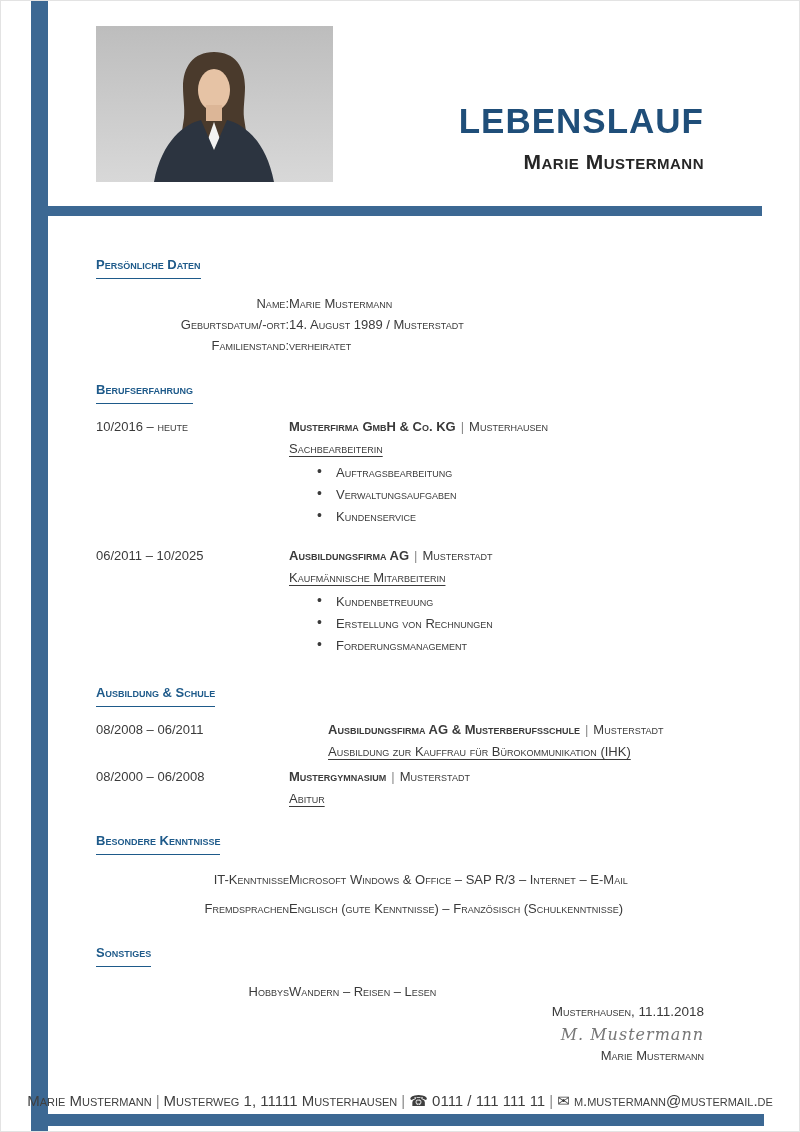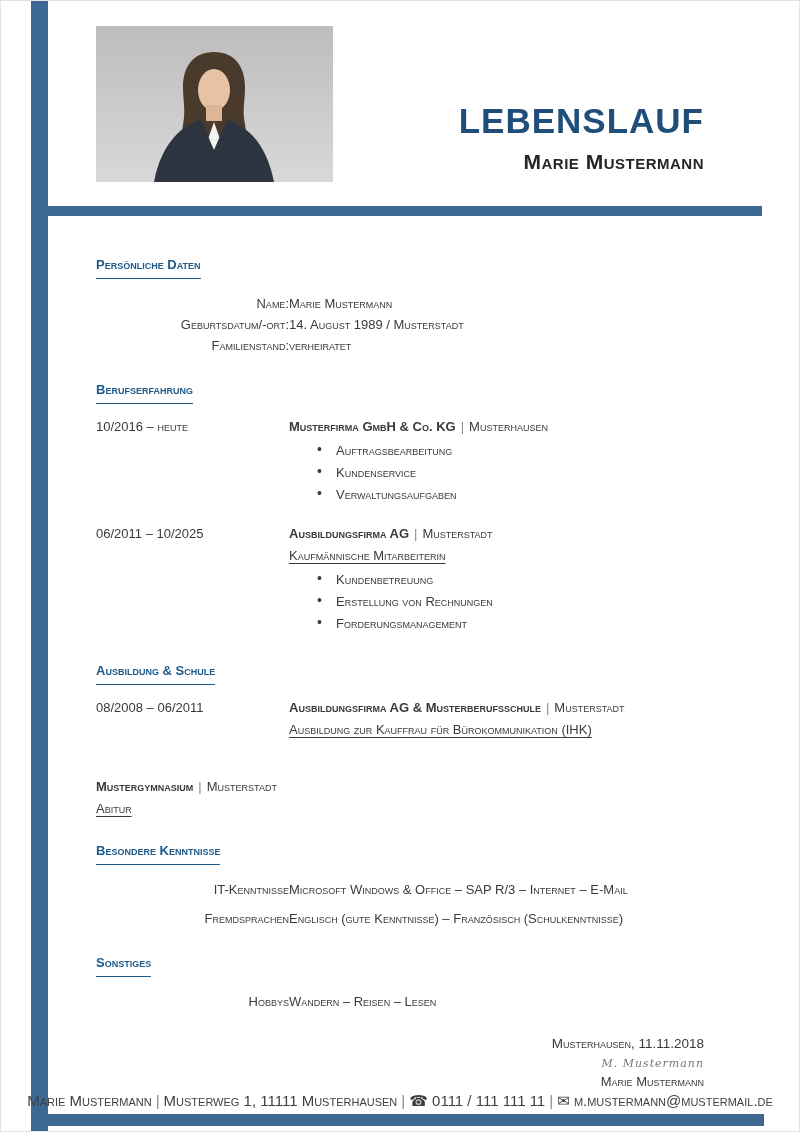--- a/index.html
+++ b/index.html
@@ -59,24 +59,24 @@
   .sep { color:var(--separator, #8a8a8a); padding:0 5px; }
   .role {
     display:inline-block; margin-top:5px; line-height:17px;
     text-decoration:underline; text-underline-offset:3px;
   }
   ul.duties { list-style:none; margin-top:7px; }
   ul.duties li { position:relative; padding-left:47px; line-height:17px; margin-bottom:5px; }
   ul.duties li::before { content:"•"; position:absolute; left:28px; top:-1px; font-size:14px; }
   
   .sig-block { position:absolute; right:95px; top:1003px; text-align:right; }
-  .sig-place { font-size:13.5px;margin-top:32px; }
+  .sig-place { font-size:13.5px; }
   .sig-script {
     margin-top:6px; font-variant:normal; font-style:italic;
-    font-family:"DejaVu Serif", serif; font-size:11px; color:#777;
+    font-family:"DejaVu Serif", serif; font-size:16px; color:#777;
     letter-spacing:1px;
   }
   .sig-name { margin-top:4px; font-size:13px; }
   
   .footer-line {
     position:absolute; left:0; right:0; bottom:21px; text-align:center;
     font-size:15px; color:#3f3f3f;
   }
   .footer-line .sep { padding:0 4px; }
   .glyph-icon { font-variant:normal; }
@@ -126,24 +126,25 @@
   </div>
 
   <h3 class="section-heading"><span>Berufserfahrung</span></h3>
 
   <div class="entry">
     <div class="period">10/2016 – heute</div>
     <div class="entry-body">
       <div class="company-line">
         <span class="company">Musterfirma GmbH &amp; Co. KG</span><span class="sep">|</span><span class="location">Musterhausen</span>
       </div>
+      <div><span class="role">Sachbearbeiterin</span></div>
       <ul class="duties">
         <li>Auftragsbearbeitung</li>
+        <li>Verwaltungsaufgaben</li>
         <li>Kundenservice</li>
-        <li>Verwaltungsaufgaben</li>
       </ul>
     </div>
   </div>
 
   <div class="entry">
     <div class="period">06/2011 – 10/2025</div>
     <div class="entry-body">
       <div class="company-line">
         <span class="company">Ausbildungsfirma AG</span><span class="sep">|</span><span class="location">Musterstadt</span>
       </div>
@@ -151,31 +152,32 @@
       <ul class="duties">
         <li>Kundenbetreuung</li>
         <li>Erstellung von Rechnungen</li>
         <li>Forderungsmanagement</li>
       </ul>
     </div>
   </div>
 
   <h3 class="section-heading"><span>Ausbildung &amp; Schule</span></h3>
 
-  <div class="entry" style="margin-bottom:40px;">
+  <div class="entry" style="margin-bottom:8px;gap:39px;">
     <div class="period">08/2008 – 06/2011</div>
     <div class="entry-body">
       <div class="company-line">
         <span class="company">Ausbildungsfirma AG &amp; Musterberufsschule</span><span class="sep">|</span><span class="location">Musterstadt</span>
       </div>
       <div><span class="role">Ausbildung zur Kauffrau für Bürokommunikation (IHK)</span></div>
     </div>
   </div>
 
   <div class="entry" style="margin-bottom:16px;">
+    <div class="period">08/2000 – 06/2008</div>
     <div class="entry-body">
       <div class="company-line">
         <span class="company">Mustergymnasium</span><span class="sep">|</span><span class="location">Musterstadt</span>
       </div>
       <div><span class="role">Abitur</span></div>
     </div>
   </div>
 
   <h3 class="section-heading"><span>Besondere Kenntnisse</span></h3>
   <div class="kv-row spaced">

